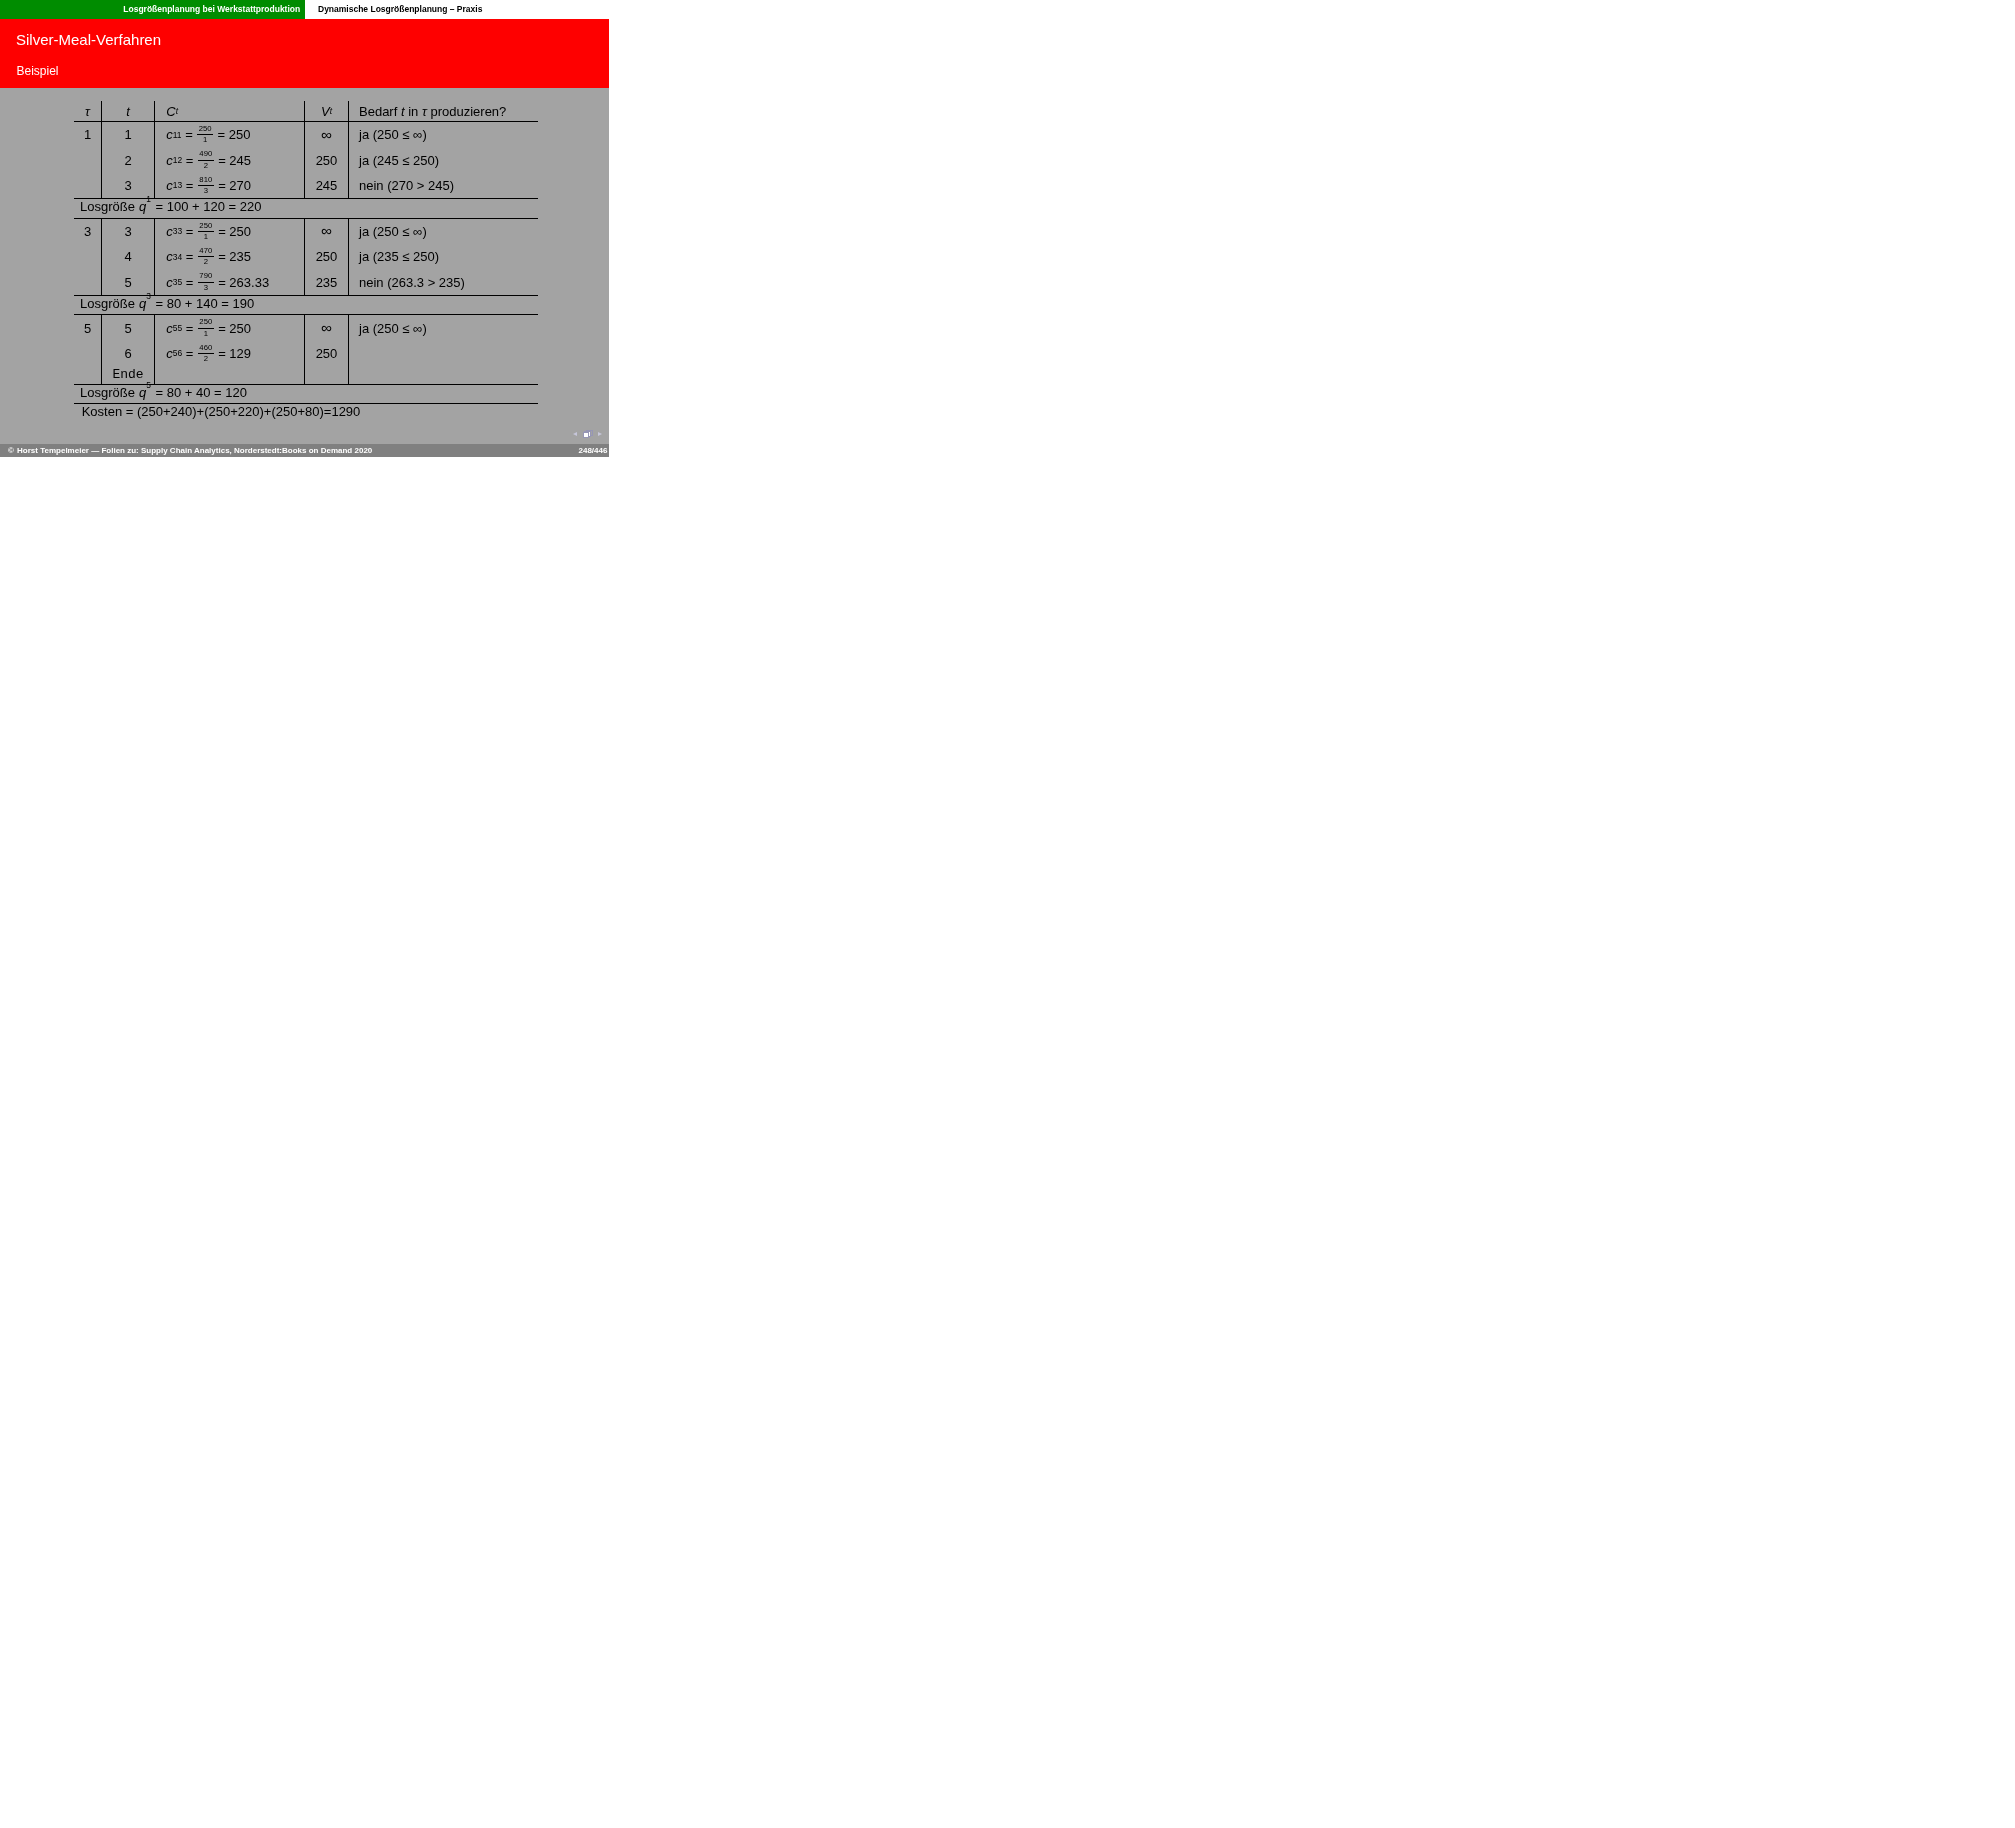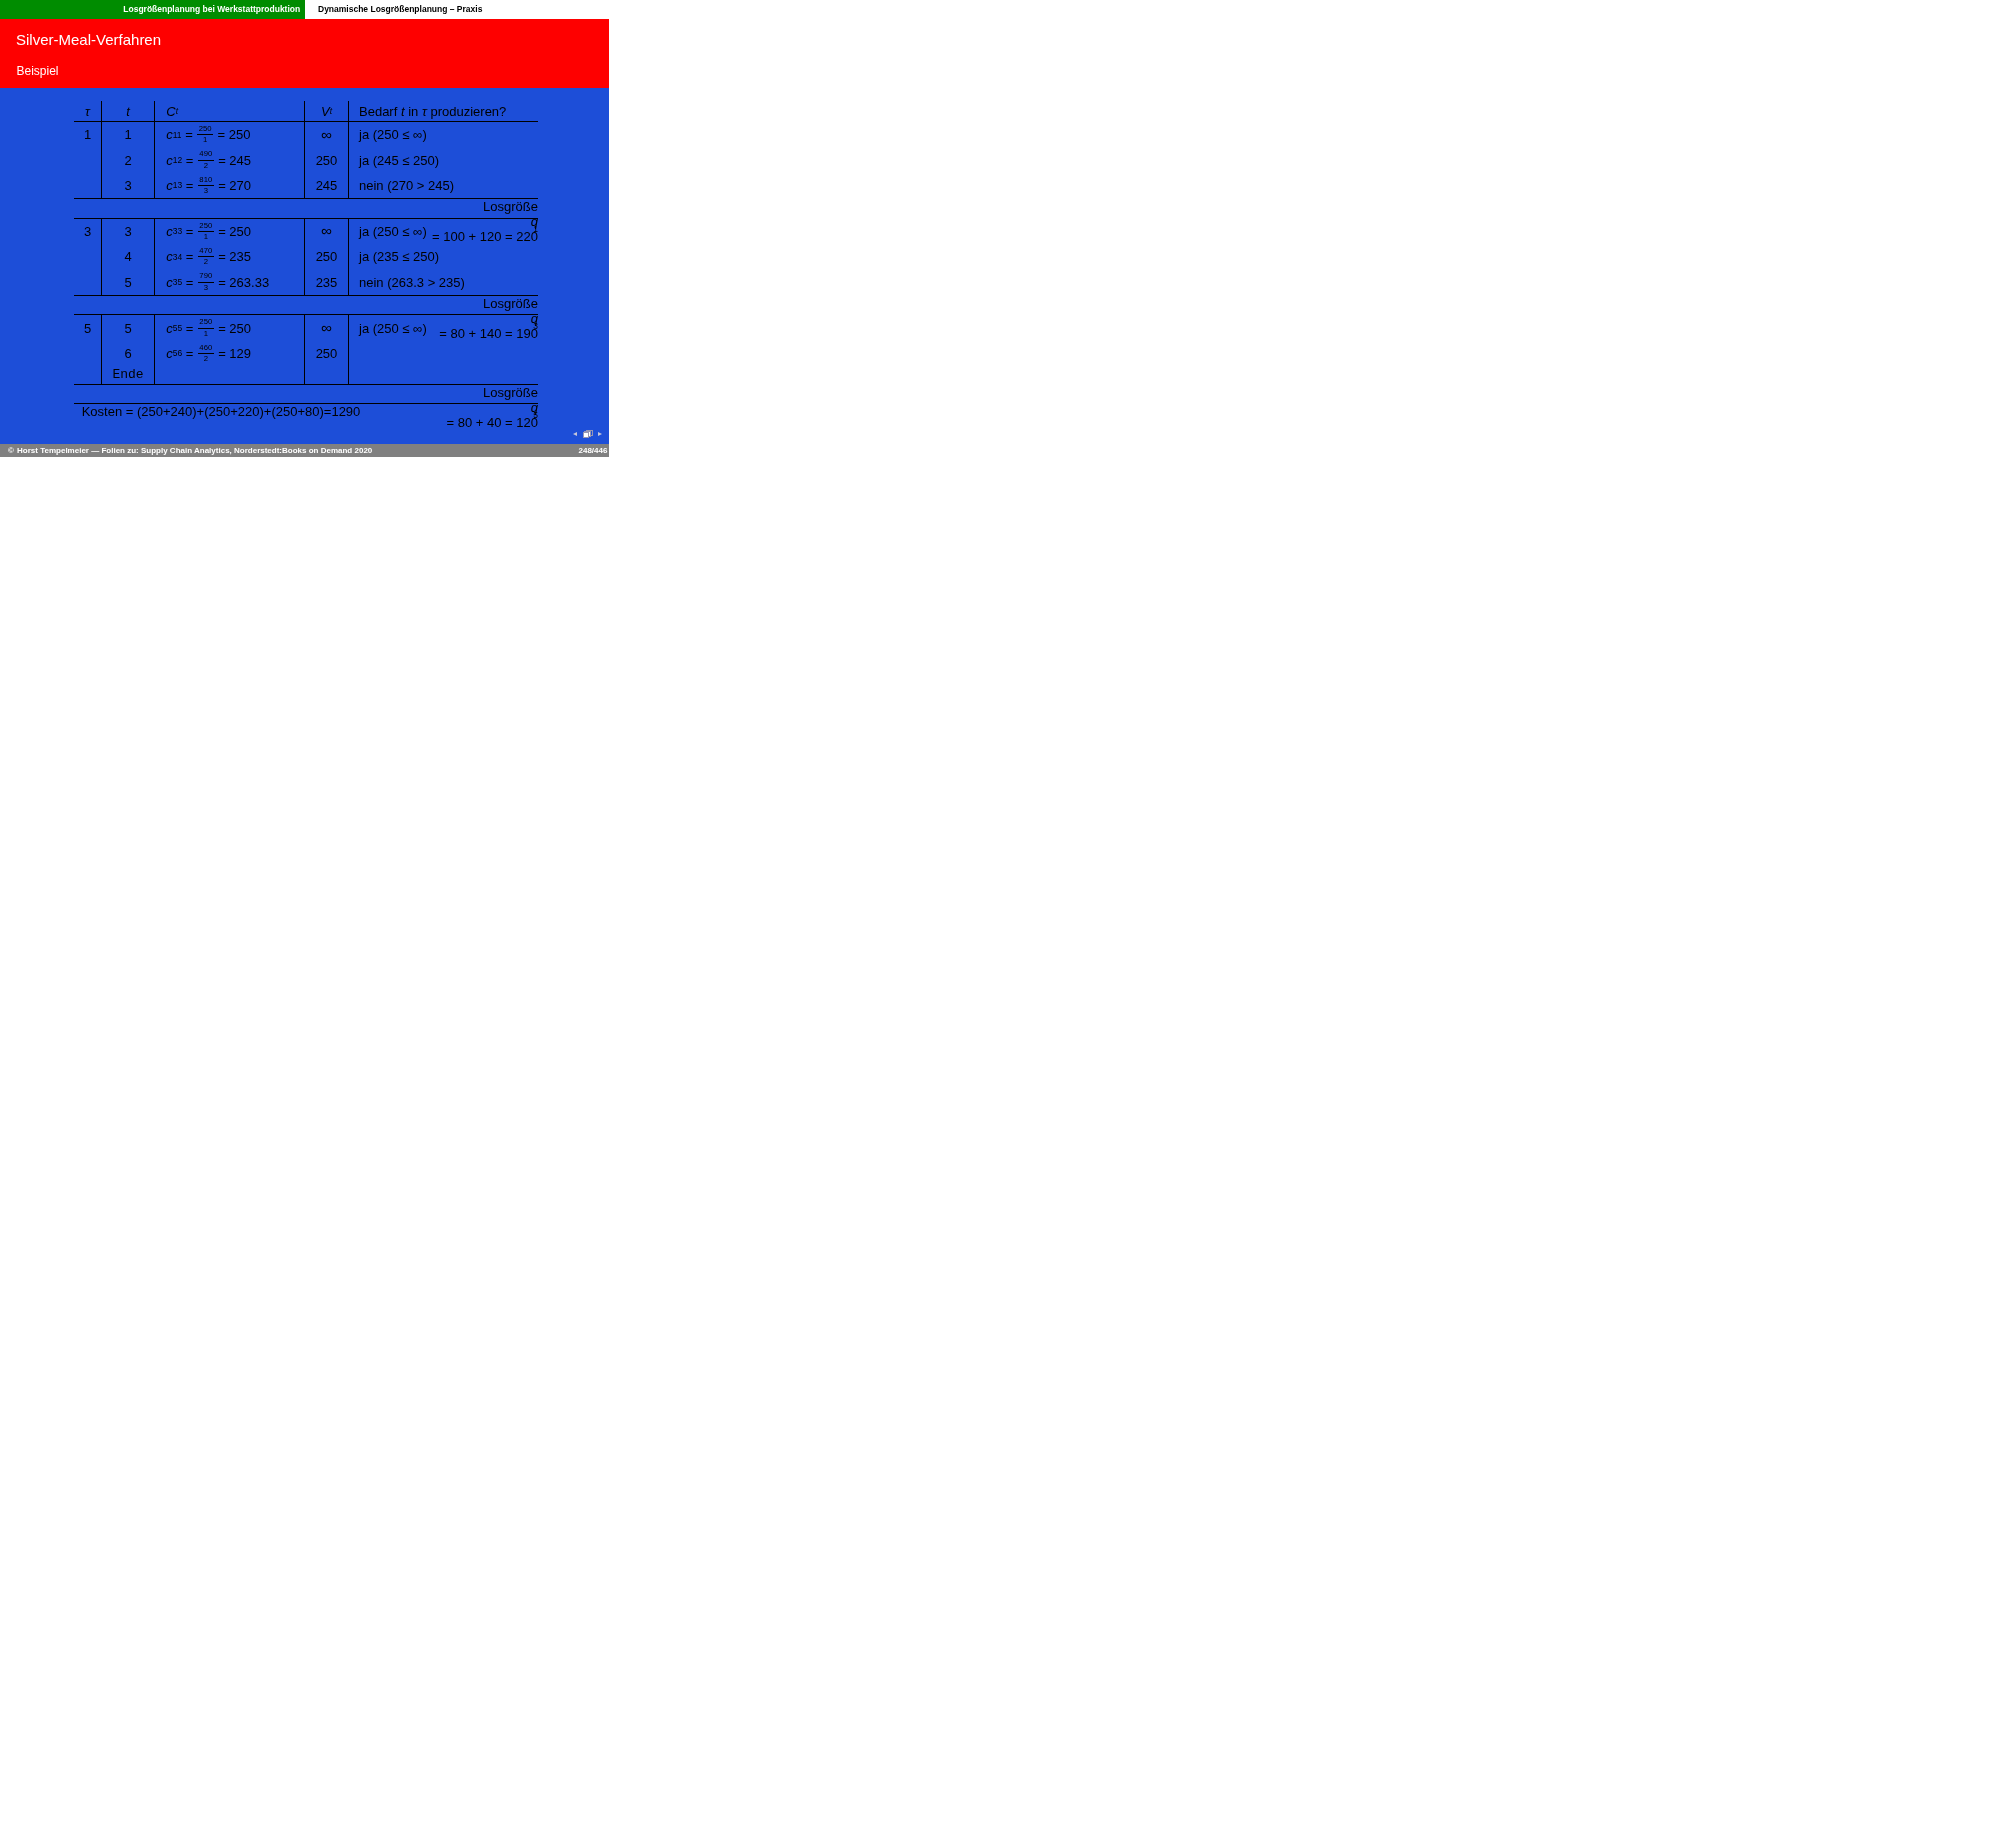--- a/index.html
+++ b/index.html
@@ -1,16 +1,16 @@
 <!DOCTYPE html>
 <html style="font-size:6.4px"><head>
 <meta charset="utf-8">
 <style>
   html,body{margin:0;padding:0;background:#fff;}
-  .slide{position:relative;width:609px;height:457px;background:#1d4ed8;overflow:hidden;
+  .slide{position:relative;width:609px;height:457px;background:#a3a3a3;overflow:hidden;
          font-family:"Liberation Sans","DejaVu Sans",sans-serif;color:#000;}
 
   
   .topbar{position:absolute;top:0;left:0;width:609px;height:18.5px;display:flex;}
   .topbar-left{width:305px;height:100%;background:#008c00;color:#fff;font-weight:bold;font-size:8.5px;
                display:flex;align-items:center;justify-content:flex-end;padding-right:4.8px;box-sizing:border-box;
                white-space:nowrap;}
   .topbar-right{flex:1;height:100%;background:#ffffff;color:#000;font-weight:bold;font-size:8.5px;
                 display:flex;align-items:center;padding-left:13px;box-sizing:border-box;white-space:nowrap;}
 
@@ -35,21 +35,21 @@
 
   .it{font-style:italic;}
   sub{font-size:0.65em;line-height:0;}
   .eq{margin:0 3.6px;}
   .frac{display:inline-flex;flex-direction:column;align-items:center;vertical-align:middle;margin:0 0.8px;}
   .frac .f-num{font-size:7.7px;line-height:1.05;padding:0 1.6px 1.2px 1.6px;border-bottom:0.8px solid #000;}
   .frac .f-den{font-size:7.7px;line-height:1.05;padding-top:1.2px;}
   .formula{display:inline-flex;align-items:center;white-space:nowrap;}
   .inf{font-size:15.3px;line-height:0;}
 
-  .lrow{height:18.5px;border-bottom:1.2px solid #000;display:flex;align-items:flex-end;padding-left:6px;white-space:nowrap;flex-direction:column;}
+  .lrow{height:18.5px;border-bottom:1.2px solid #000;display:flex;align-items:flex-start;padding-left:6px;white-space:nowrap;}
   .lrow .f-qvar{margin-left:0.32em;}
   .lrow .f-rest{margin-left:0.35em;}
   .krow{height:21px;display:flex;align-items:flex-start;padding-left:7.7px;white-space:nowrap;}
 
   
   .navsyms{position:absolute;top:430px;right:7.3px;display:flex;align-items:center;gap:5.2px;}
   .arrow-left{width:0;height:0;border-top:2.8px solid transparent;border-bottom:2.8px solid transparent;
               border-right:4px solid #c6c6da;cursor:pointer;}
   .arrow-right{width:0;height:0;border-top:2.8px solid transparent;border-bottom:2.8px solid transparent;
                border-left:4px solid #c6c6da;cursor:pointer;}

